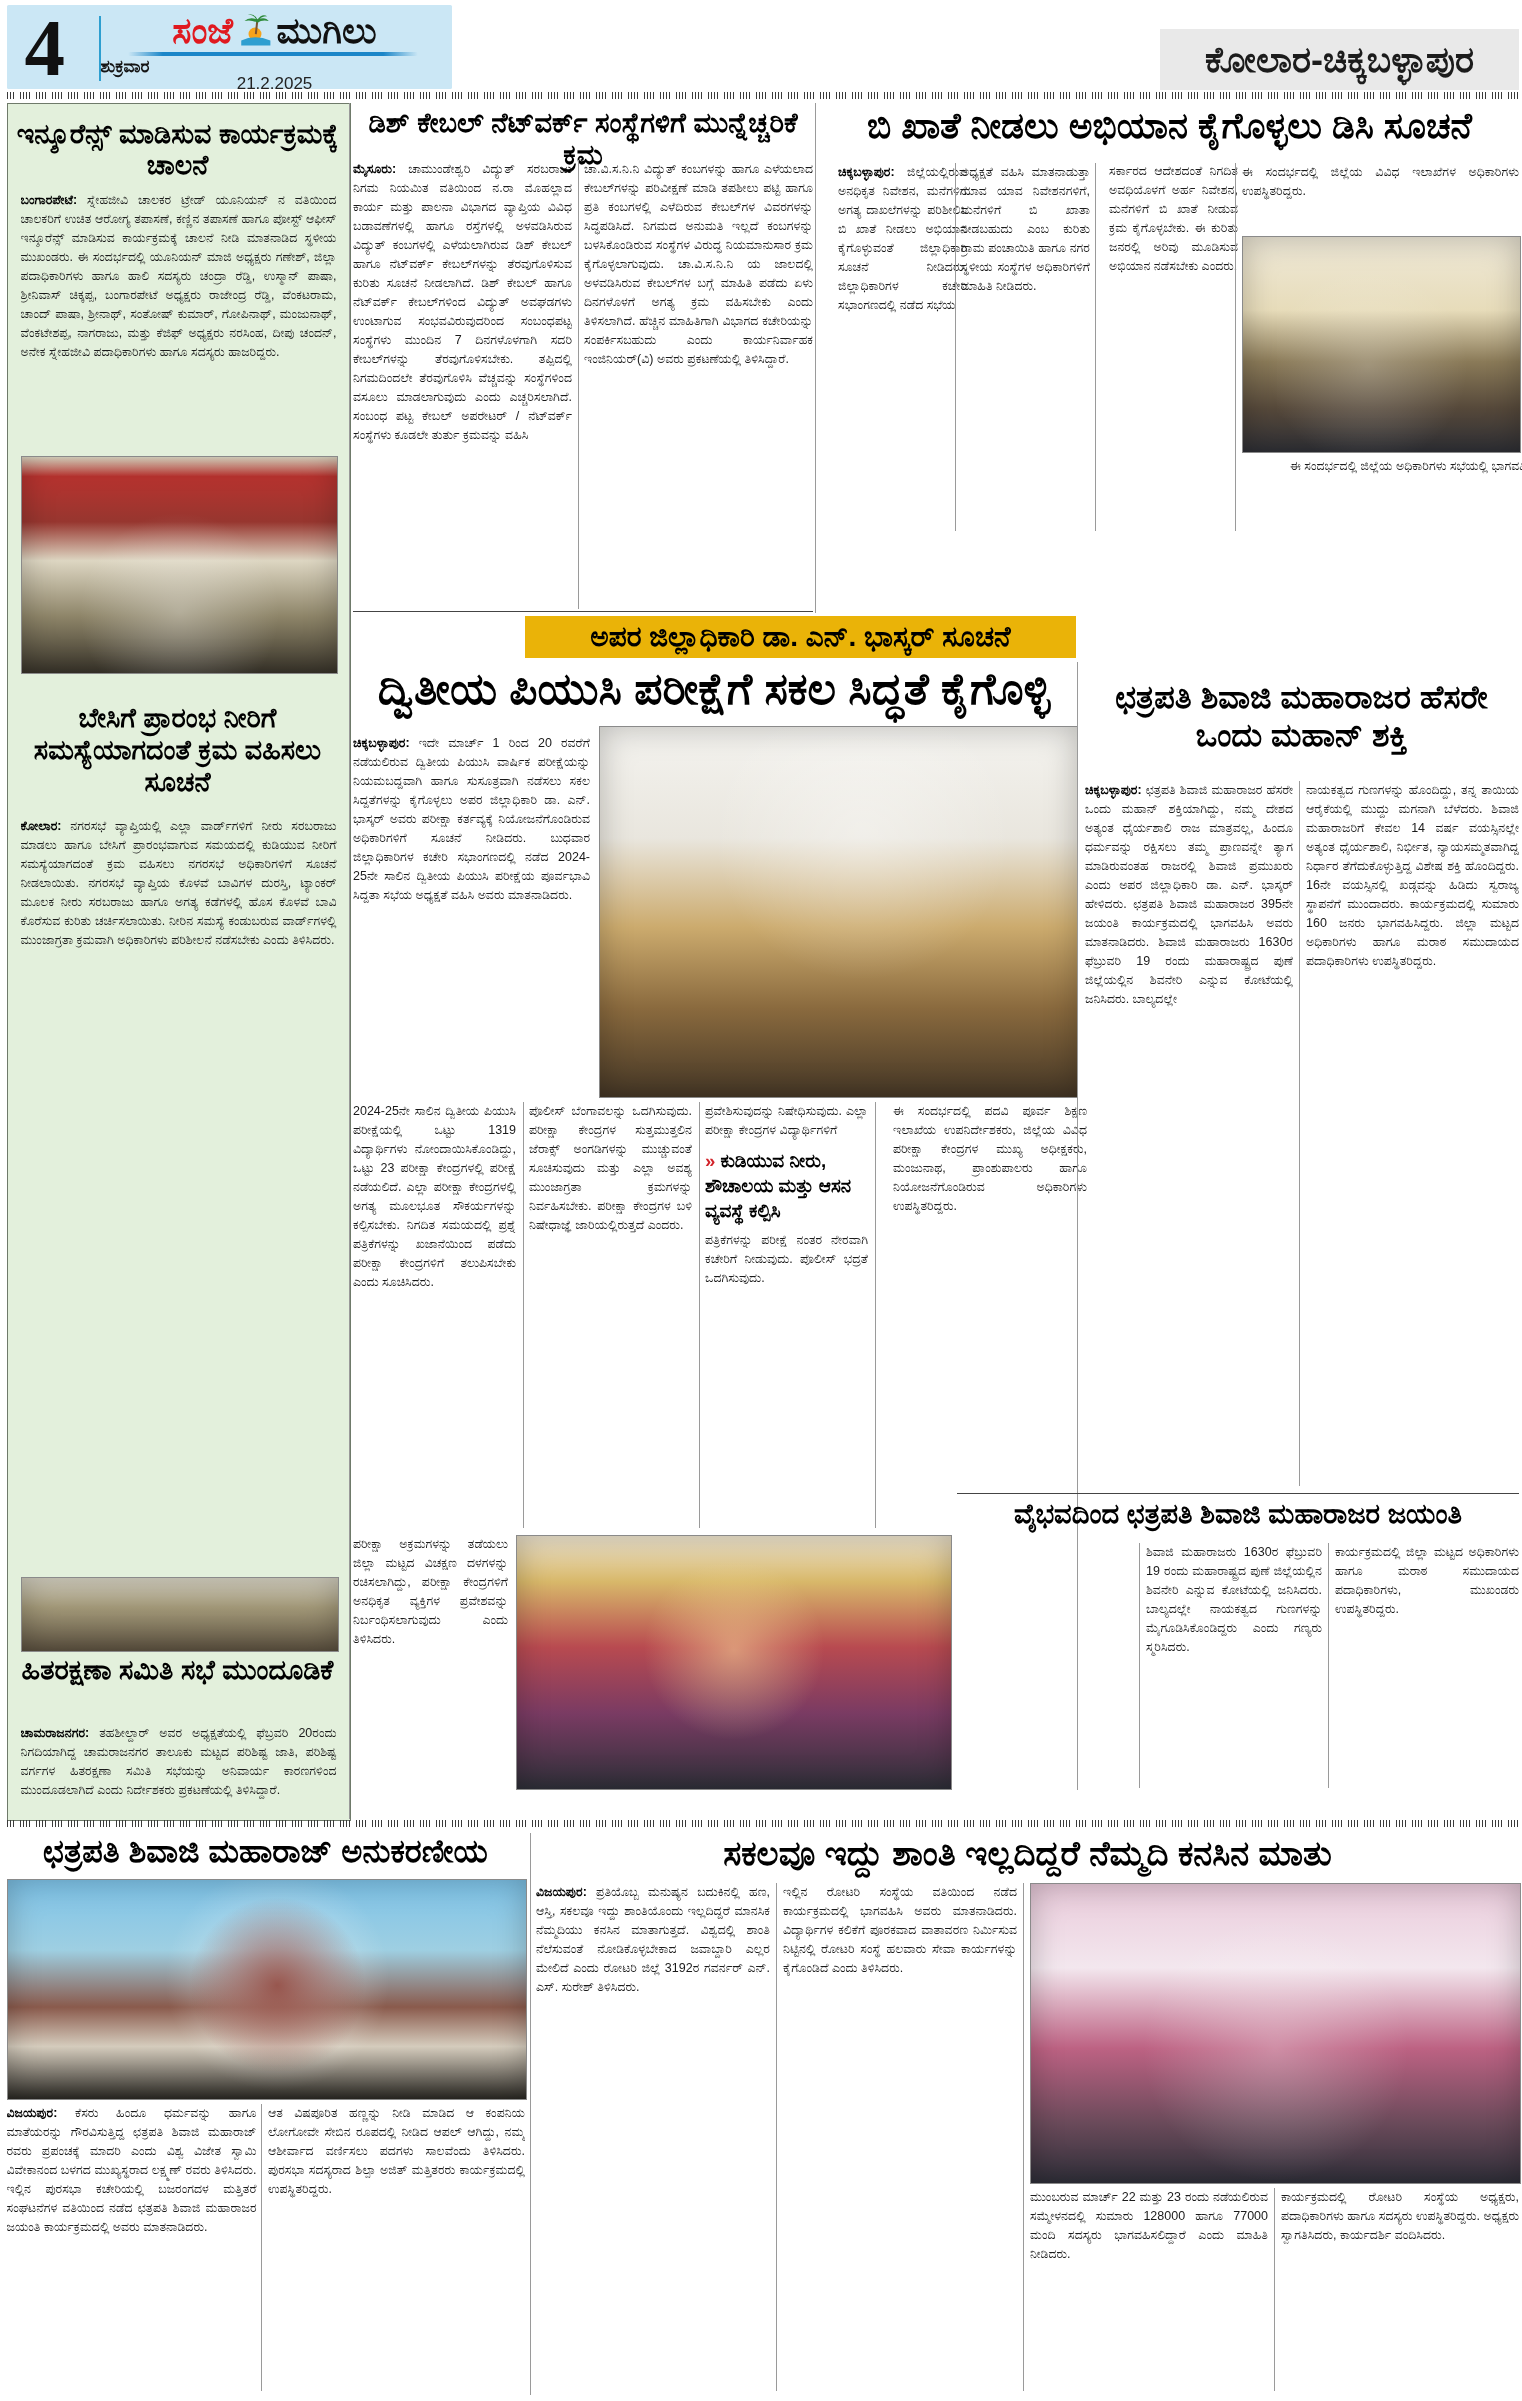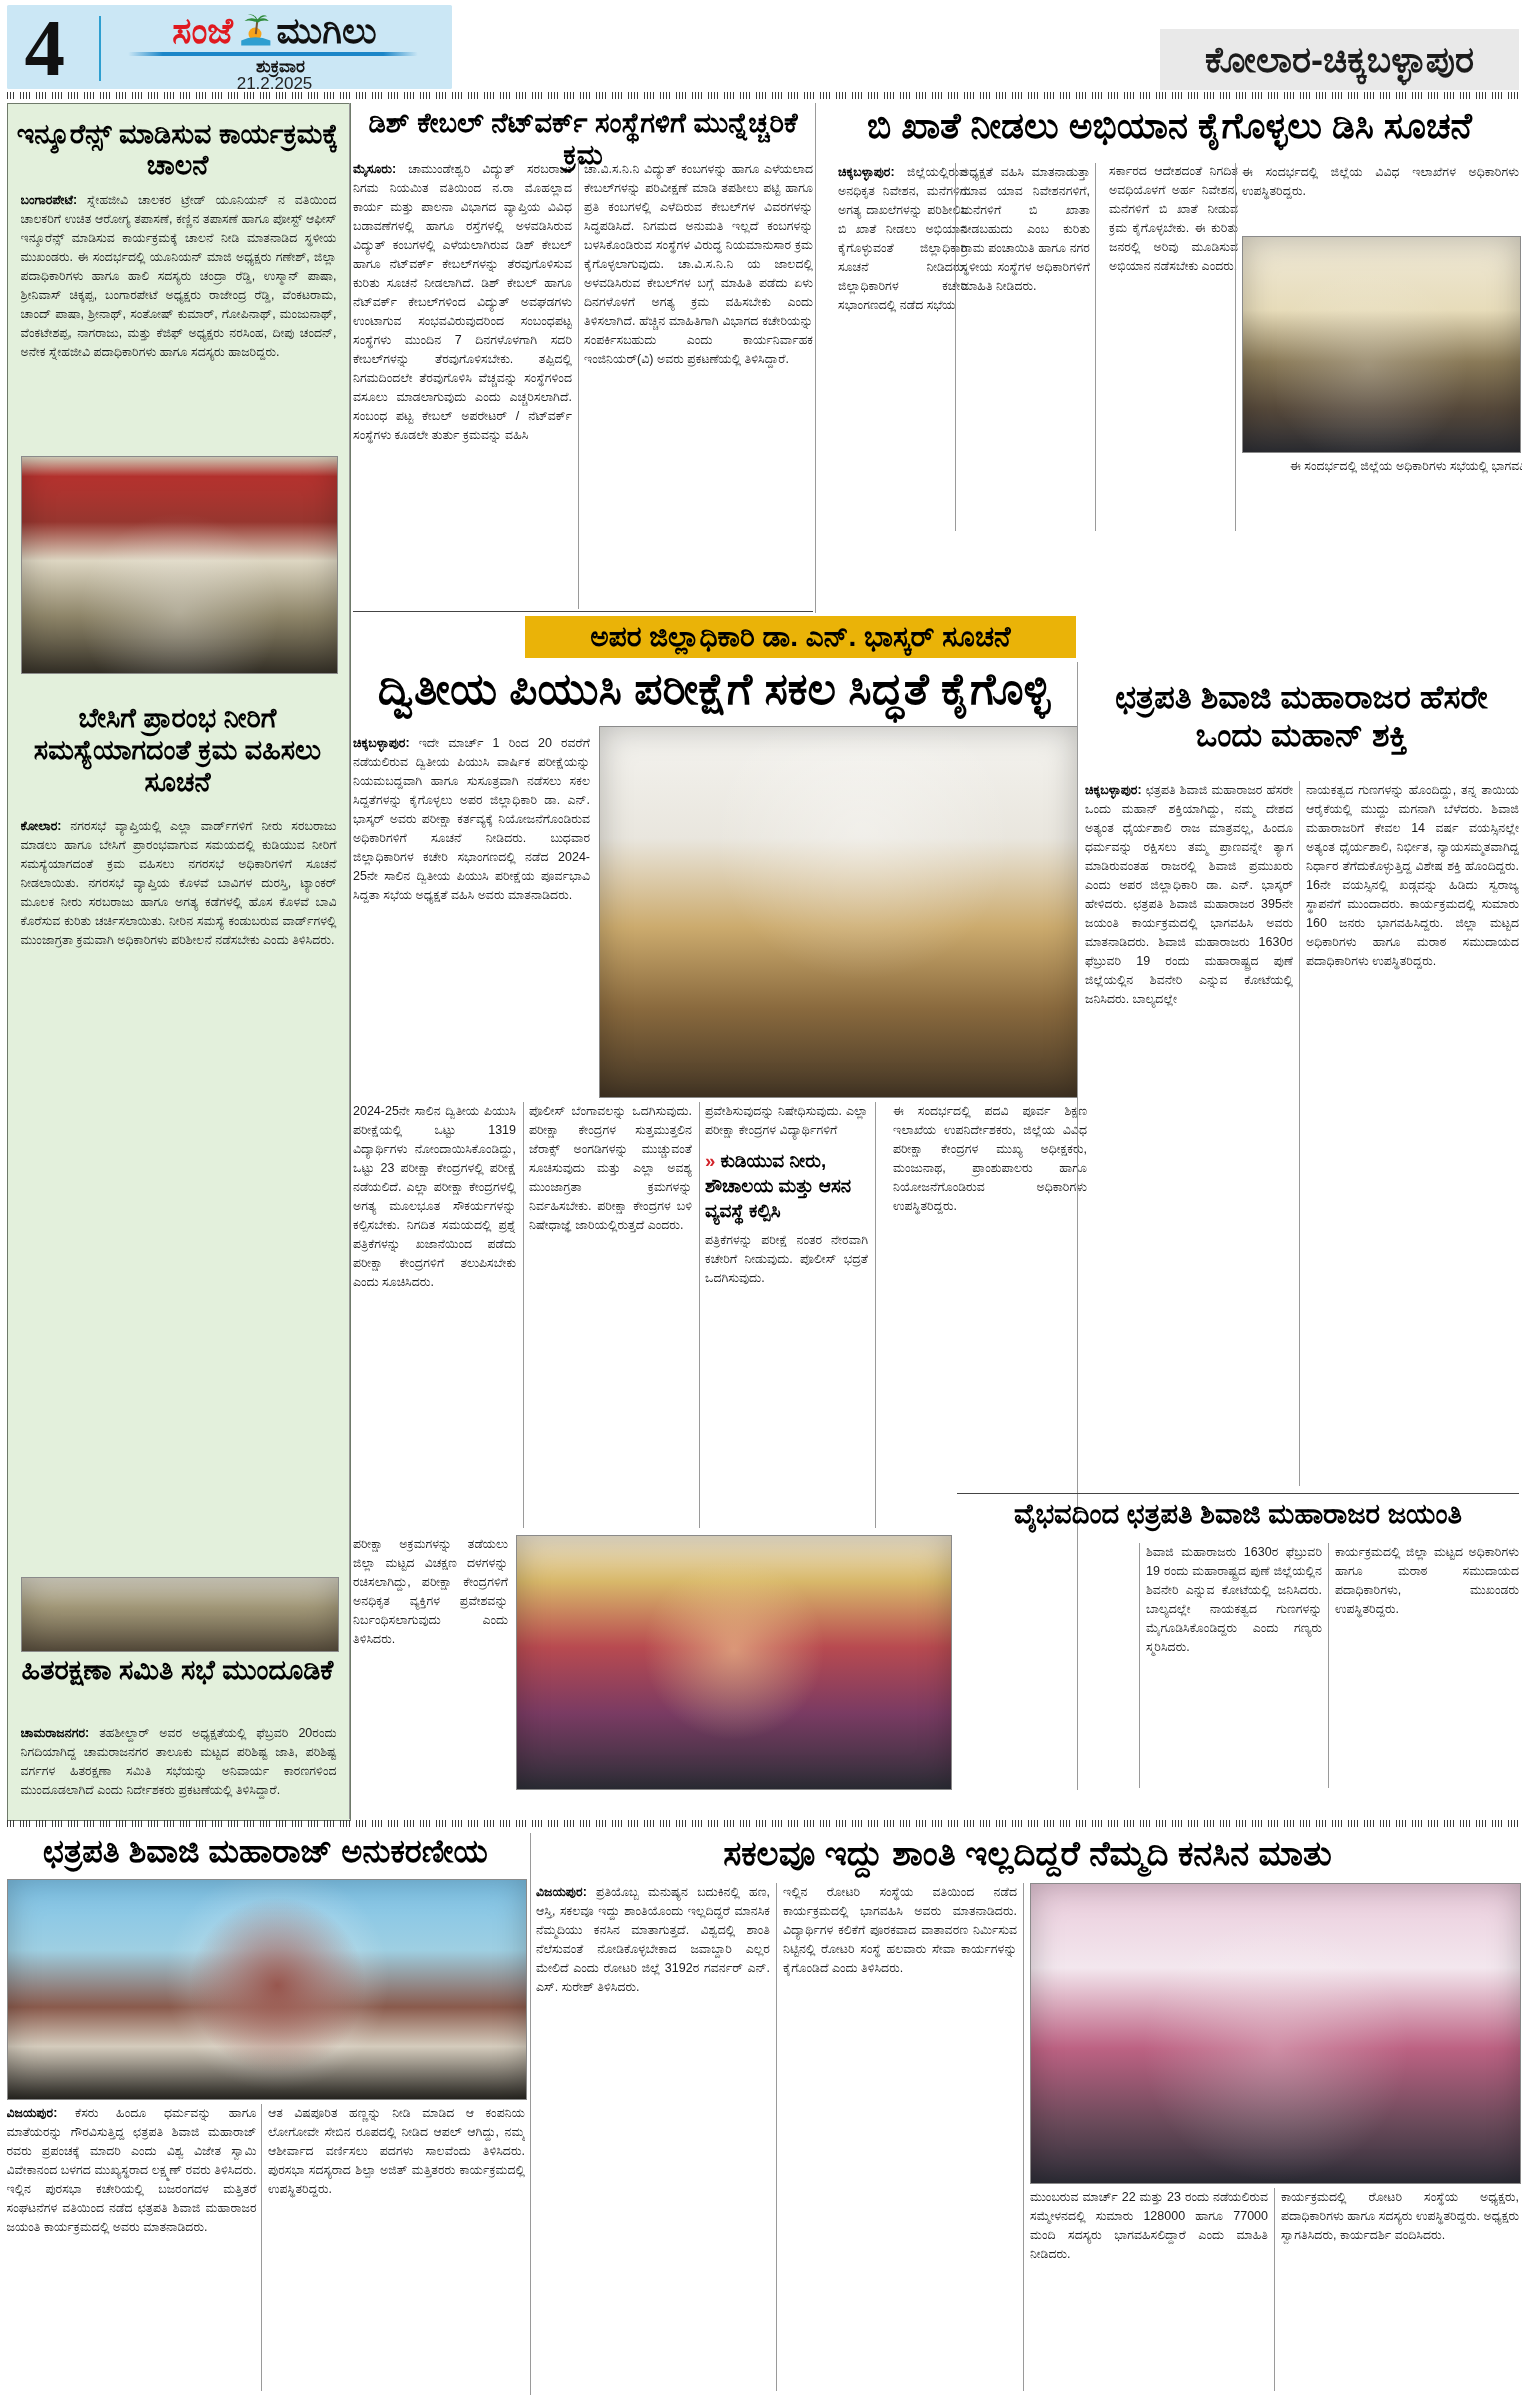--- a/index.html
+++ b/index.html
@@ -56,21 +56,21 @@
         <svg width="34" height="34" viewBox="0 0 42 42">
           <circle cx="21" cy="26" r="8" fill="#f5a31a"></circle>
           <path d="M4 34 Q21 26 40 34 L40 40 L4 40 Z" fill="#2e9fd0"></path>
           <path d="M22 26 L24 8" stroke="#7a5230" stroke-width="2.5" fill="none"></path>
           <path d="M24 8 Q14 4 8 10 Q16 8 24 12 M24 8 Q34 4 38 10 Q30 8 24 12 M24 8 Q20 0 12 2 Q20 2 24 10 M24 8 Q30 0 36 4 Q28 4 24 10" fill="#2e8b3a"></path>
         </svg>
       </span>
       <span class="mast-title mast-black">ಮುಗಿಲು</span>
     </div>
     <div class="abs swoosh" style="left:121px;top:47px;width:290px;"></div>
-    <div class="abs" style="left:108px;top:52px;width:332px;text-align:center;font-weight:700;font-size:17px;">ಶುಕ್ರವಾರ</div>
+    <div class="abs" style="left:94px;top:52px;width:332px;font-weight:700;font-size:17px;">ಶುಕ್ರವಾರ</div>
     <div class="abs" style="left:102px;top:69px;width:332px;text-align:center;font-size:17px;color:#222;">21.2.2025</div>
   </div>
 
   <div class="abs region" style="left:1160px;top:29px;width:359px;height:61px;">ಕೋಲಾರ-ಚಿಕ್ಕಬಳ್ಳಾಪುರ</div>
 
   <div class="abs tick" style="left:6.5px;top:92px;width:1512px;height:7.3px;"></div>
 
   <div class="abs green-box" style="left:6.5px;top:103px;width:342px;height:1716px;">
     <div class="abs headline" style="left:8px;top:14.5px;width:324px;font-size:27px;">ಇನ್ಶೂರೆನ್ಸ್ ಮಾಡಿಸುವ ಕಾರ್ಯಕ್ರಮಕ್ಕೆ ಚಾಲನೆ</div>
     <div class="abs body-text" style="left:13px;top:87px;width:316px;height:260px;">

